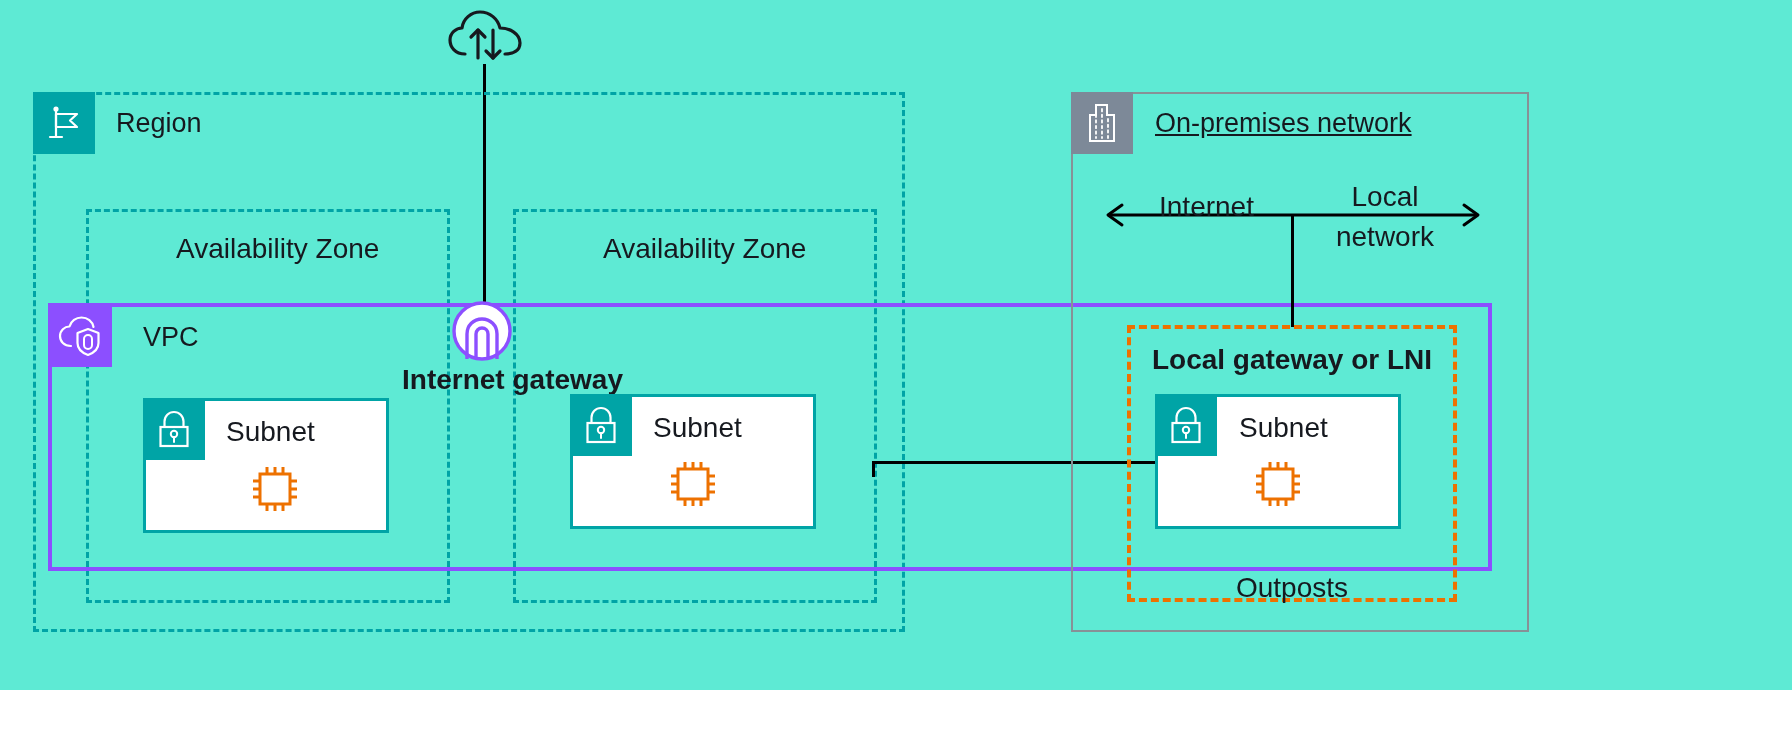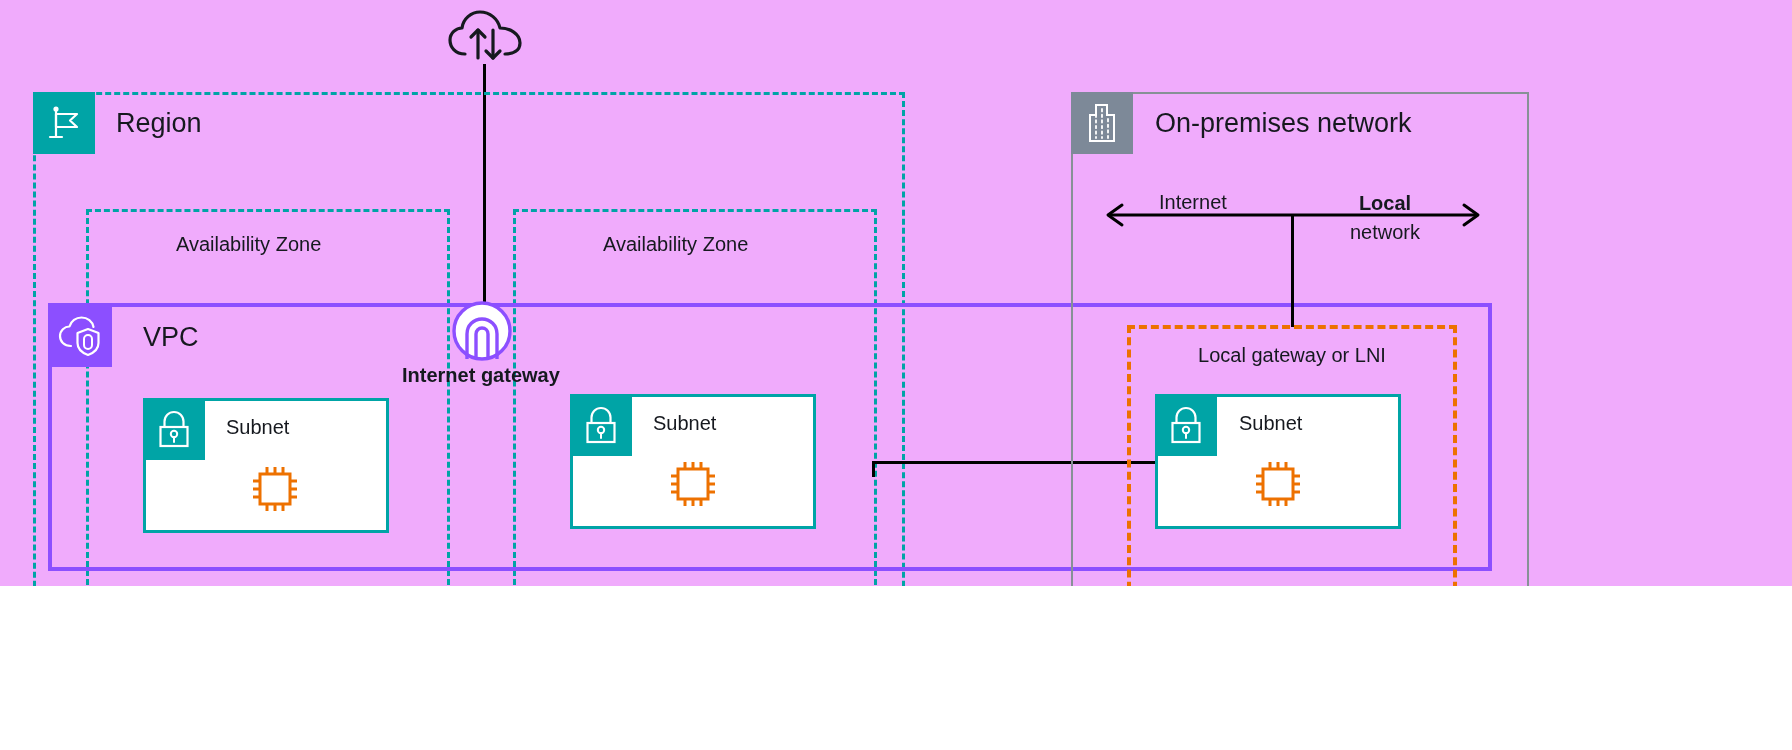--- a/index.html
+++ b/index.html
@@ -7,22 +7,22 @@
     padding: 0;
     background: #ffffff;
   }
   body {
     font-family: "Liberation Sans", sans-serif;
     color: #16191f;
   }
   #canvas {
     position: relative;
     width: 1792px;
-    height: 586px;
-    background: #f0abfc;
+    height: 690px;
+    background: #5eead4;
     overflow: hidden;
   }
 
   
   .box {
     position: absolute;
     box-sizing: border-box;
   }
   .region-box {
     border: 3px dashed #00a4a6;
@@ -58,21 +58,21 @@
   .tile-subnet   { background: #00a4a6; }
   .tile-onprem   { background: #7d8998; }
 
   
   .label {
     position: absolute;
     white-space: nowrap;
     color: #16191f;
   }
   .label-lg { font-size: 27px; }
-  .label-md { font-size: 20px; }
+  .label-md { font-size: 28px; }
   .label-center {
     text-align: center;
     white-space: normal;
   }
 
   
   .line-black {
     position: absolute;
     background: #000000;
   }
@@ -210,37 +210,37 @@
   <div class="tile tile-onprem" style="left:1071px; top:92px; width:62px; height:62px;">
     <svg width="34" height="42" viewBox="0 0 34 42">
       <path d="M11 3 L22 3 L22 13 L29 13 L29 39 L5 39 L5 13 L11 13 Z" fill="none" stroke="#ffffff" stroke-width="2"></path>
       <g stroke="#ffffff" stroke-width="1.8" stroke-linecap="round" stroke-dasharray="2.4 3.2">
         <line x1="11" y1="7" x2="11" y2="36"></line>
         <line x1="17" y1="7" x2="17" y2="36"></line>
         <line x1="23" y1="17" x2="23" y2="36"></line>
       </g>
     </svg>
   </div>
-  <div class="label label-lg" style="left:1155px; top:108px;">On-premises network</div>
+  <div class="label label-lg" style="left:1155px; top:108px;text-decoration:underline;">On-premises network</div>
 
   <div class="box" style="left:1098px; top:200px; width:390px; height:30px;">
     <svg width="390" height="30" viewBox="0 0 390 30">
       <line x1="12" y1="15" x2="378" y2="15" stroke="#000000" stroke-width="3"></line>
       <polyline points="24,5 10,15 24,25" fill="none" stroke="#000000" stroke-width="3" stroke-linecap="round" stroke-linejoin="round"></polyline>
       <polyline points="366,5 380,15 366,25" fill="none" stroke="#000000" stroke-width="3" stroke-linecap="round" stroke-linejoin="round"></polyline>
     </svg>
   </div>
   <div class="label label-md" style="left:1159px; top:191px;">Internet</div>
-  <div class="label label-md label-center" style="left:1300px; top:192px; width:170px;font-weight:bold;">Local</div>
+  <div class="label label-md label-center" style="left:1300px; top:181px; width:170px;">Local</div>
   <div class="label label-md label-center" style="left:1300px; top:221px; width:170px;">network</div>
 
   <div class="line-black" style="left:1291px; top:215px; width:3px; height:112px;"></div>
 
   <div class="box outposts-box" style="left:1127px; top:325px; width:330px; height:277px;"></div>
-  <div class="label label-md label-center" style="left:1127px; top:344px; width:330px;">Local gateway or LNI</div>
+  <div class="label label-md label-center" style="left:1127px; top:344px; width:330px;font-weight:bold;">Local gateway or LNI</div>
 
   <div class="box subnet-box" style="left:1155px; top:394px; width:246px; height:135px;"></div>
   <div class="tile tile-subnet" style="left:1155px; top:394px; width:62px; height:62px;">
     <svg width="38" height="40" viewBox="0 0 38 40">
       <path d="M9.5 18 L9.5 12.5 C9.5 7.2 13.7 3 19 3 C24.3 3 28.5 7.2 28.5 12.5 L28.5 18" fill="none" stroke="#ffffff" stroke-width="2.2" stroke-linecap="round"></path>
       <rect x="5.5" y="18" width="27" height="19" fill="none" stroke="#ffffff" stroke-width="2.2"></rect>
       <circle cx="19" cy="25" r="3.2" fill="none" stroke="#ffffff" stroke-width="2"></circle>
       <line x1="19" y1="28" x2="19" y2="33" stroke="#ffffff" stroke-width="2" stroke-linecap="round"></line>
     </svg>
   </div>
@@ -258,14 +258,15 @@
         <line x1="4" y1="18" x2="11" y2="18"></line>
           <line x1="4" y1="26" x2="11" y2="26"></line>
           <line x1="4" y1="34" x2="11" y2="34"></line>
         <line x1="41" y1="18" x2="48" y2="18"></line>
           <line x1="41" y1="26" x2="48" y2="26"></line>
           <line x1="41" y1="34" x2="48" y2="34"></line>
       </g>
     </svg>
   </div>
 
+  <div class="label label-md label-center" style="left:1127px; top:572px; width:330px;">Outposts</div>
 
 </div>
 
 </body></html>

